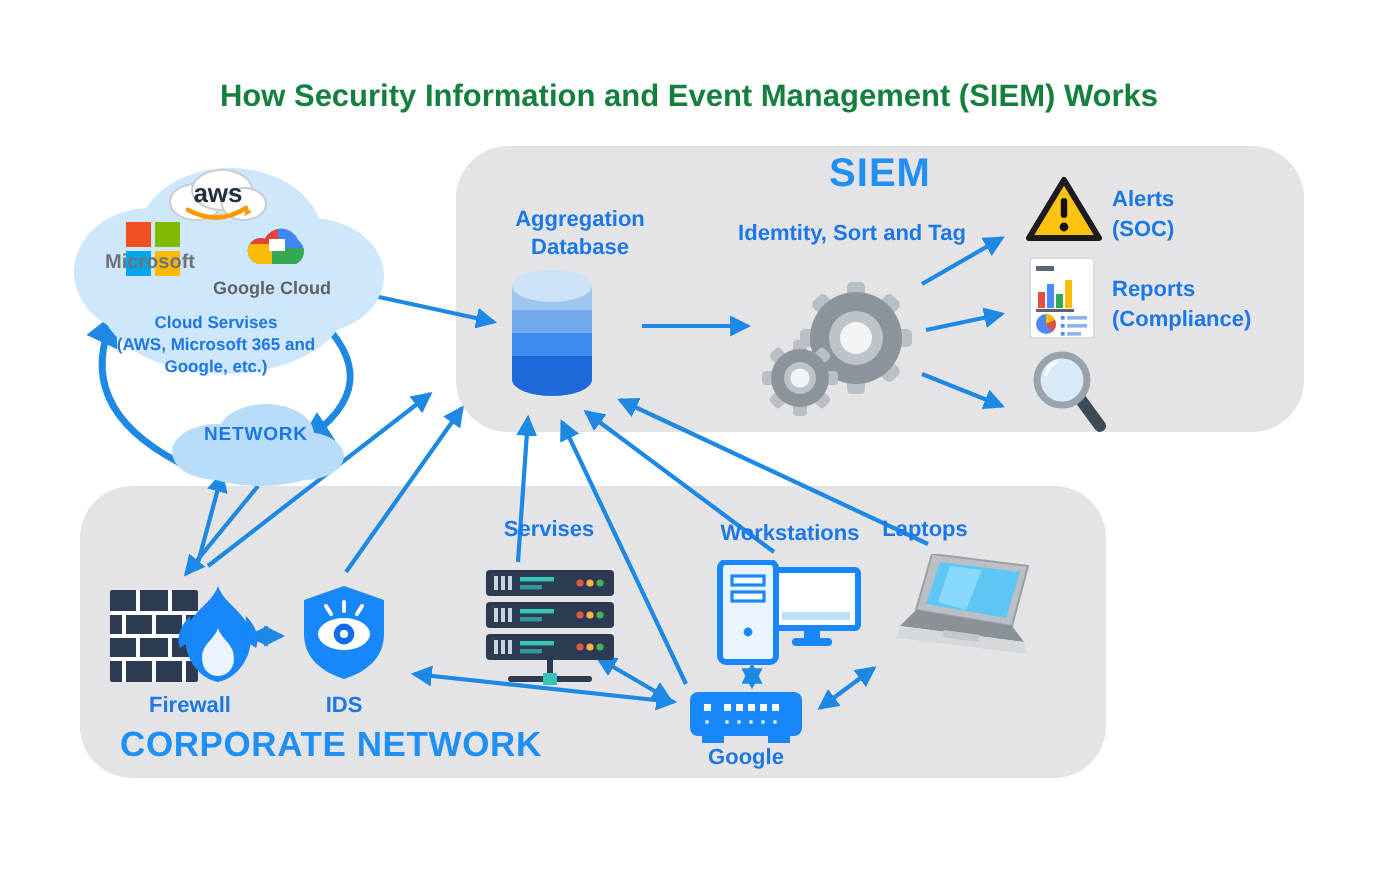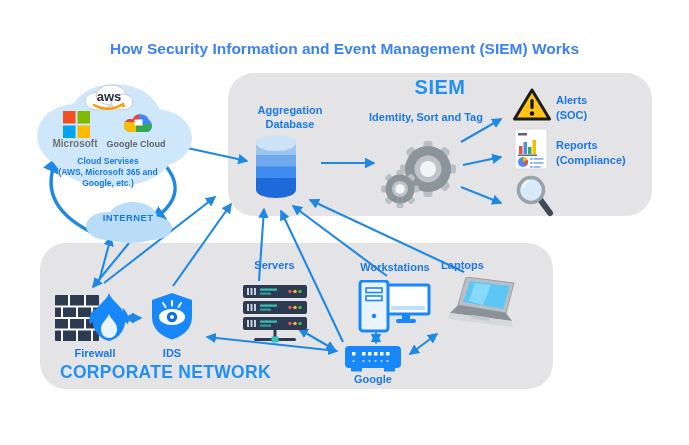--- a/index.html
+++ b/index.html
@@ -1,35 +1,35 @@
 <!DOCTYPE html>
 <html><head>
 <meta charset="utf-8">
 <style>
   html,body{margin:0;padding:0;background:#fff;font-family:"Liberation Sans",sans-serif;}
   .canvas{position:relative;width:689px;height:445px;background:#fff;overflow:hidden;}
   .abs{position:absolute;}
   .ml{white-space:pre-line;}
-  .page-title{left:0;right:0;top:40px;text-align:center;font-size:15.5px;font-weight:bold;color:#3b82f6;}
+  .page-title{left:0;right:0;top:40px;text-align:center;font-size:15.5px;font-weight:bold;color:#15803d;}
   .panel{background:#E4E4E6;border-radius:26px;}
   .siem-panel{left:228px;top:73px;width:424px;height:143px;}
   .corp-panel{left:40px;top:243px;width:513px;height:146px;}
   .siem-title{left:228px;top:76px;width:424px;text-align:center;font-size:20px;font-weight:bold;color:#2090F5;letter-spacing:.5px;}
   .corp-title{left:60px;top:362px;font-size:17.5px;font-weight:bold;color:#2090F5;letter-spacing:.3px;}
   .lbl{font-size:11px;font-weight:bold;color:#1C78E6;line-height:1.3;}
   .agg-label{left:240px;top:103px;width:100px;text-align:center;}
   .identity-label{left:358px;top:110px;width:136px;text-align:center;}
   .out-label{line-height:1.32;}
   .out-label-0{left:556px;top:93px;}
   .out-label-1{left:556px;top:138px;}
   .out-label-2{left:556px;top:179px;}
   .node-label{text-align:center;}
   .caption{left:52px;top:156px;width:112px;text-align:center;font-size:8.5px;font-weight:bold;color:#1C78E6;line-height:1.32;}
   .internet-label{left:78px;top:212px;width:100px;text-align:center;font-size:9.5px;font-weight:bold;color:#1C78E6;letter-spacing:.4px;}
-  .ms-label{left:42px;top:138px;width:66px;text-align:center;font-size:10px;font-weight:bold;color:#6F7276;}
+  .ms-label{left:42px;top:126px;width:66px;text-align:center;font-size:10px;font-weight:bold;color:#6F7276;}
   .gc-label{left:99px;top:139px;width:74px;text-align:center;font-size:9px;color:#5F6368;font-weight:bold;}
   svg{display:block;}
 </style>
 </head>
 <body>
 
 <div class="canvas">
 
   <div class="abs panel siem-panel"></div>
   <div class="abs panel corp-panel"></div>
@@ -115,21 +115,21 @@
 Google, etc.)</div>
 
   <svg class="abs" style="left:78px;top:198px;" width="100" height="46" viewBox="0 0 100 46">
     <g fill="#B9DCF8">
       <ellipse cx="30" cy="28" rx="22" ry="14"></ellipse>
       <ellipse cx="55" cy="19" rx="24" ry="15"></ellipse>
       <ellipse cx="74" cy="30" rx="20" ry="12"></ellipse>
       <ellipse cx="52" cy="32" rx="34" ry="13"></ellipse>
     </g>
   </svg>
-  <div class="abs internet-label">INTERNET</div>
+  <div class="abs internet-label">NETWORK</div>
 
   <div class="abs siem-title">SIEM</div>
 
   <div class="abs lbl agg-label ml">Aggregation
 Database</div>
   <svg class="abs" style="left:253px;top:133px;" width="46" height="68" viewBox="0 0 46 68">
     <rect x="3" y="10" width="40" height="12" fill="#9CC6F0"></rect>
       <ellipse cx="23" cy="22" rx="20" ry="8" fill="#9CC6F0"></ellipse>
     <rect x="3" y="22" width="40" height="11.5" fill="#6FA9EE"></rect>
       <ellipse cx="23" cy="33.5" rx="20" ry="8" fill="#6FA9EE"></ellipse>
@@ -222,21 +222,21 @@
     <path d="M26 2 L46 9 V26 C46 38 37 45 26 48.5 C15 45 6 38 6 26 V9 Z" fill="#1787FA"></path>
     <g stroke="#FFFFFF" stroke-width="2" stroke-linecap="round">
       <path d="M17 12 l2.5 4 M26 10 v4.5 M35 12 l-2.5 4"></path>
     </g>
     <ellipse cx="26" cy="26" rx="13" ry="8" fill="#FFFFFF"></ellipse>
     <circle cx="26" cy="26" r="5.2" fill="#0E6FE8"></circle>
     <circle cx="26" cy="26" r="2" fill="#FFFFFF"></circle>
   </svg>
   <div class="abs lbl node-label" style="left:146px;top:346px;width:52px;">IDS</div>
 
-  <div class="abs lbl node-label" style="left:232px;top:258px;width:85px;">Servers</div>
+  <div class="abs lbl node-label" style="left:232px;top:258px;width:85px;">Servises</div>
   <svg class="abs" style="left:242px;top:285px;" width="66" height="62" viewBox="0 0 66 62">
     <g>
       <rect x="1" y="0" width="64" height="13" rx="2" fill="#2C3B52"></rect>
       <rect x="1" y="16" width="64" height="13" rx="2" fill="#2C3B52"></rect>
       <rect x="1" y="32" width="64" height="13" rx="2" fill="#2C3B52"></rect>
     </g>
     <g fill="#C9D3DB">
       <rect x="5" y="3" width="2" height="7"></rect>
         <rect x="8.5" y="3" width="2" height="7"></rect>
         <rect x="12" y="3" width="2" height="7"></rect>

